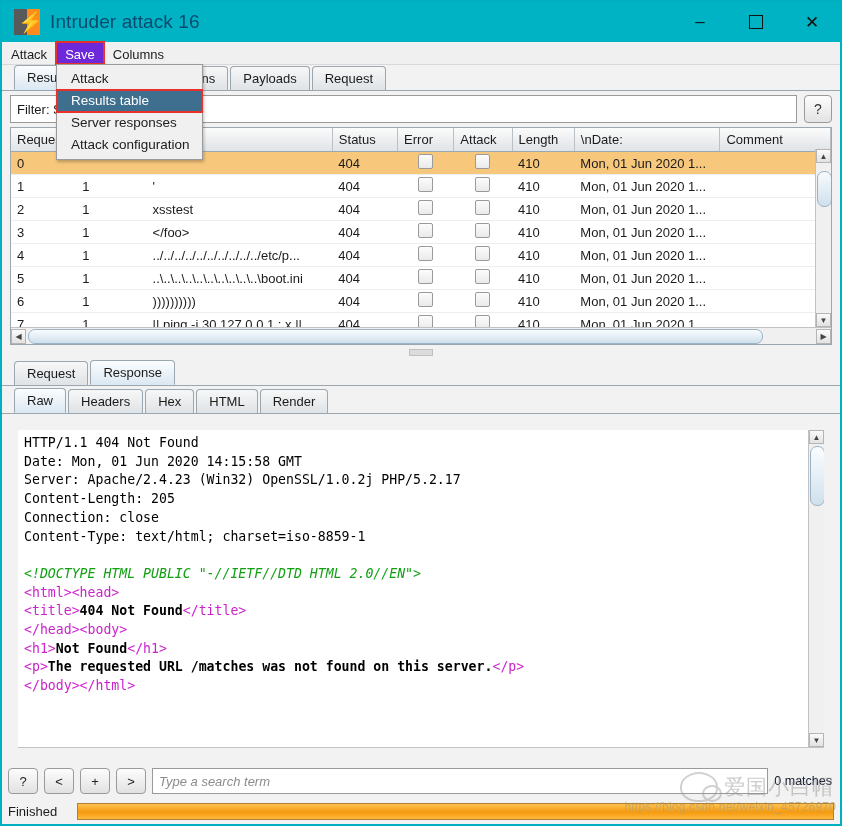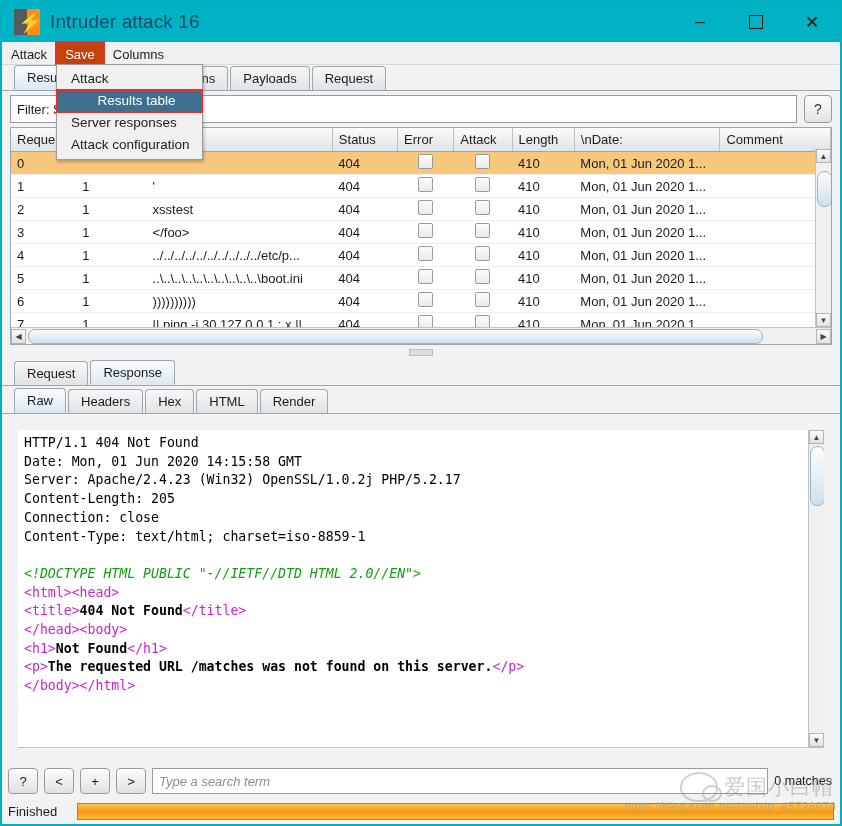--- a/index.html
+++ b/index.html
@@ -42,31 +42,31 @@
   .wb-min{font-size:15px;}
   .wb-max span{display:block;width:12px;height:12px;border:1.6px solid #111;}
   
   #menubar{
     height:22px;flex:0 0 22px;background:#f0f0f0;
     border-bottom:1px solid #d8d8d8;
     display:flex;align-items:stretch;font-size:13px;color:#1b1b1b;
     position:relative;z-index:40;
   }
   .menu-item{padding:2px 9px 0 9px;display:flex;align-items:center;cursor:default;}
-  .menu-item.open{background:#c2410c;color:#fff;outline:2px solid #e8312a;outline-offset:-1px;}
+  .menu-item.open{background:#6d28d9;color:#fff;outline:2px solid #e8312a;outline-offset:-1px;}
   
   #dropdown{
     position:absolute;left:54px;top:62px;width:145px;
     background:#f0f0f0;border:1px solid #9a9a9a;
     z-index:60;font-size:13.5px;color:#202020;
     box-shadow:1px 2px 3px rgba(0,0,0,.25);
     padding:3px 0;
   }
   .dd-item{height:22px;line-height:22px;padding-left:14px;cursor:default;}
-  .dd-item.sel{background:#3f6f8f;color:#fff;outline:2px solid #e8312a;outline-offset:-1px;text-align:center;}
+  .dd-item.sel{background:#3f6f8f;color:#fff;outline:2px solid #e8312a;outline-offset:-1px;}
   
   #tabrow{
     flex:0 0 25px;height:25px;background:#f2f2f2;
     display:flex;align-items:flex-end;padding-left:12px;gap:2px;
     position:relative;border-bottom:1px solid #9aa7b0;
   }
   .tab{
     height:23px;line-height:23px;padding:0 12px;font-size:13px;color:#1b1b1b;
     background:linear-gradient(#f7f7f7,#dfe3e6);
     border:1px solid #9aa7b0;border-bottom:none;

